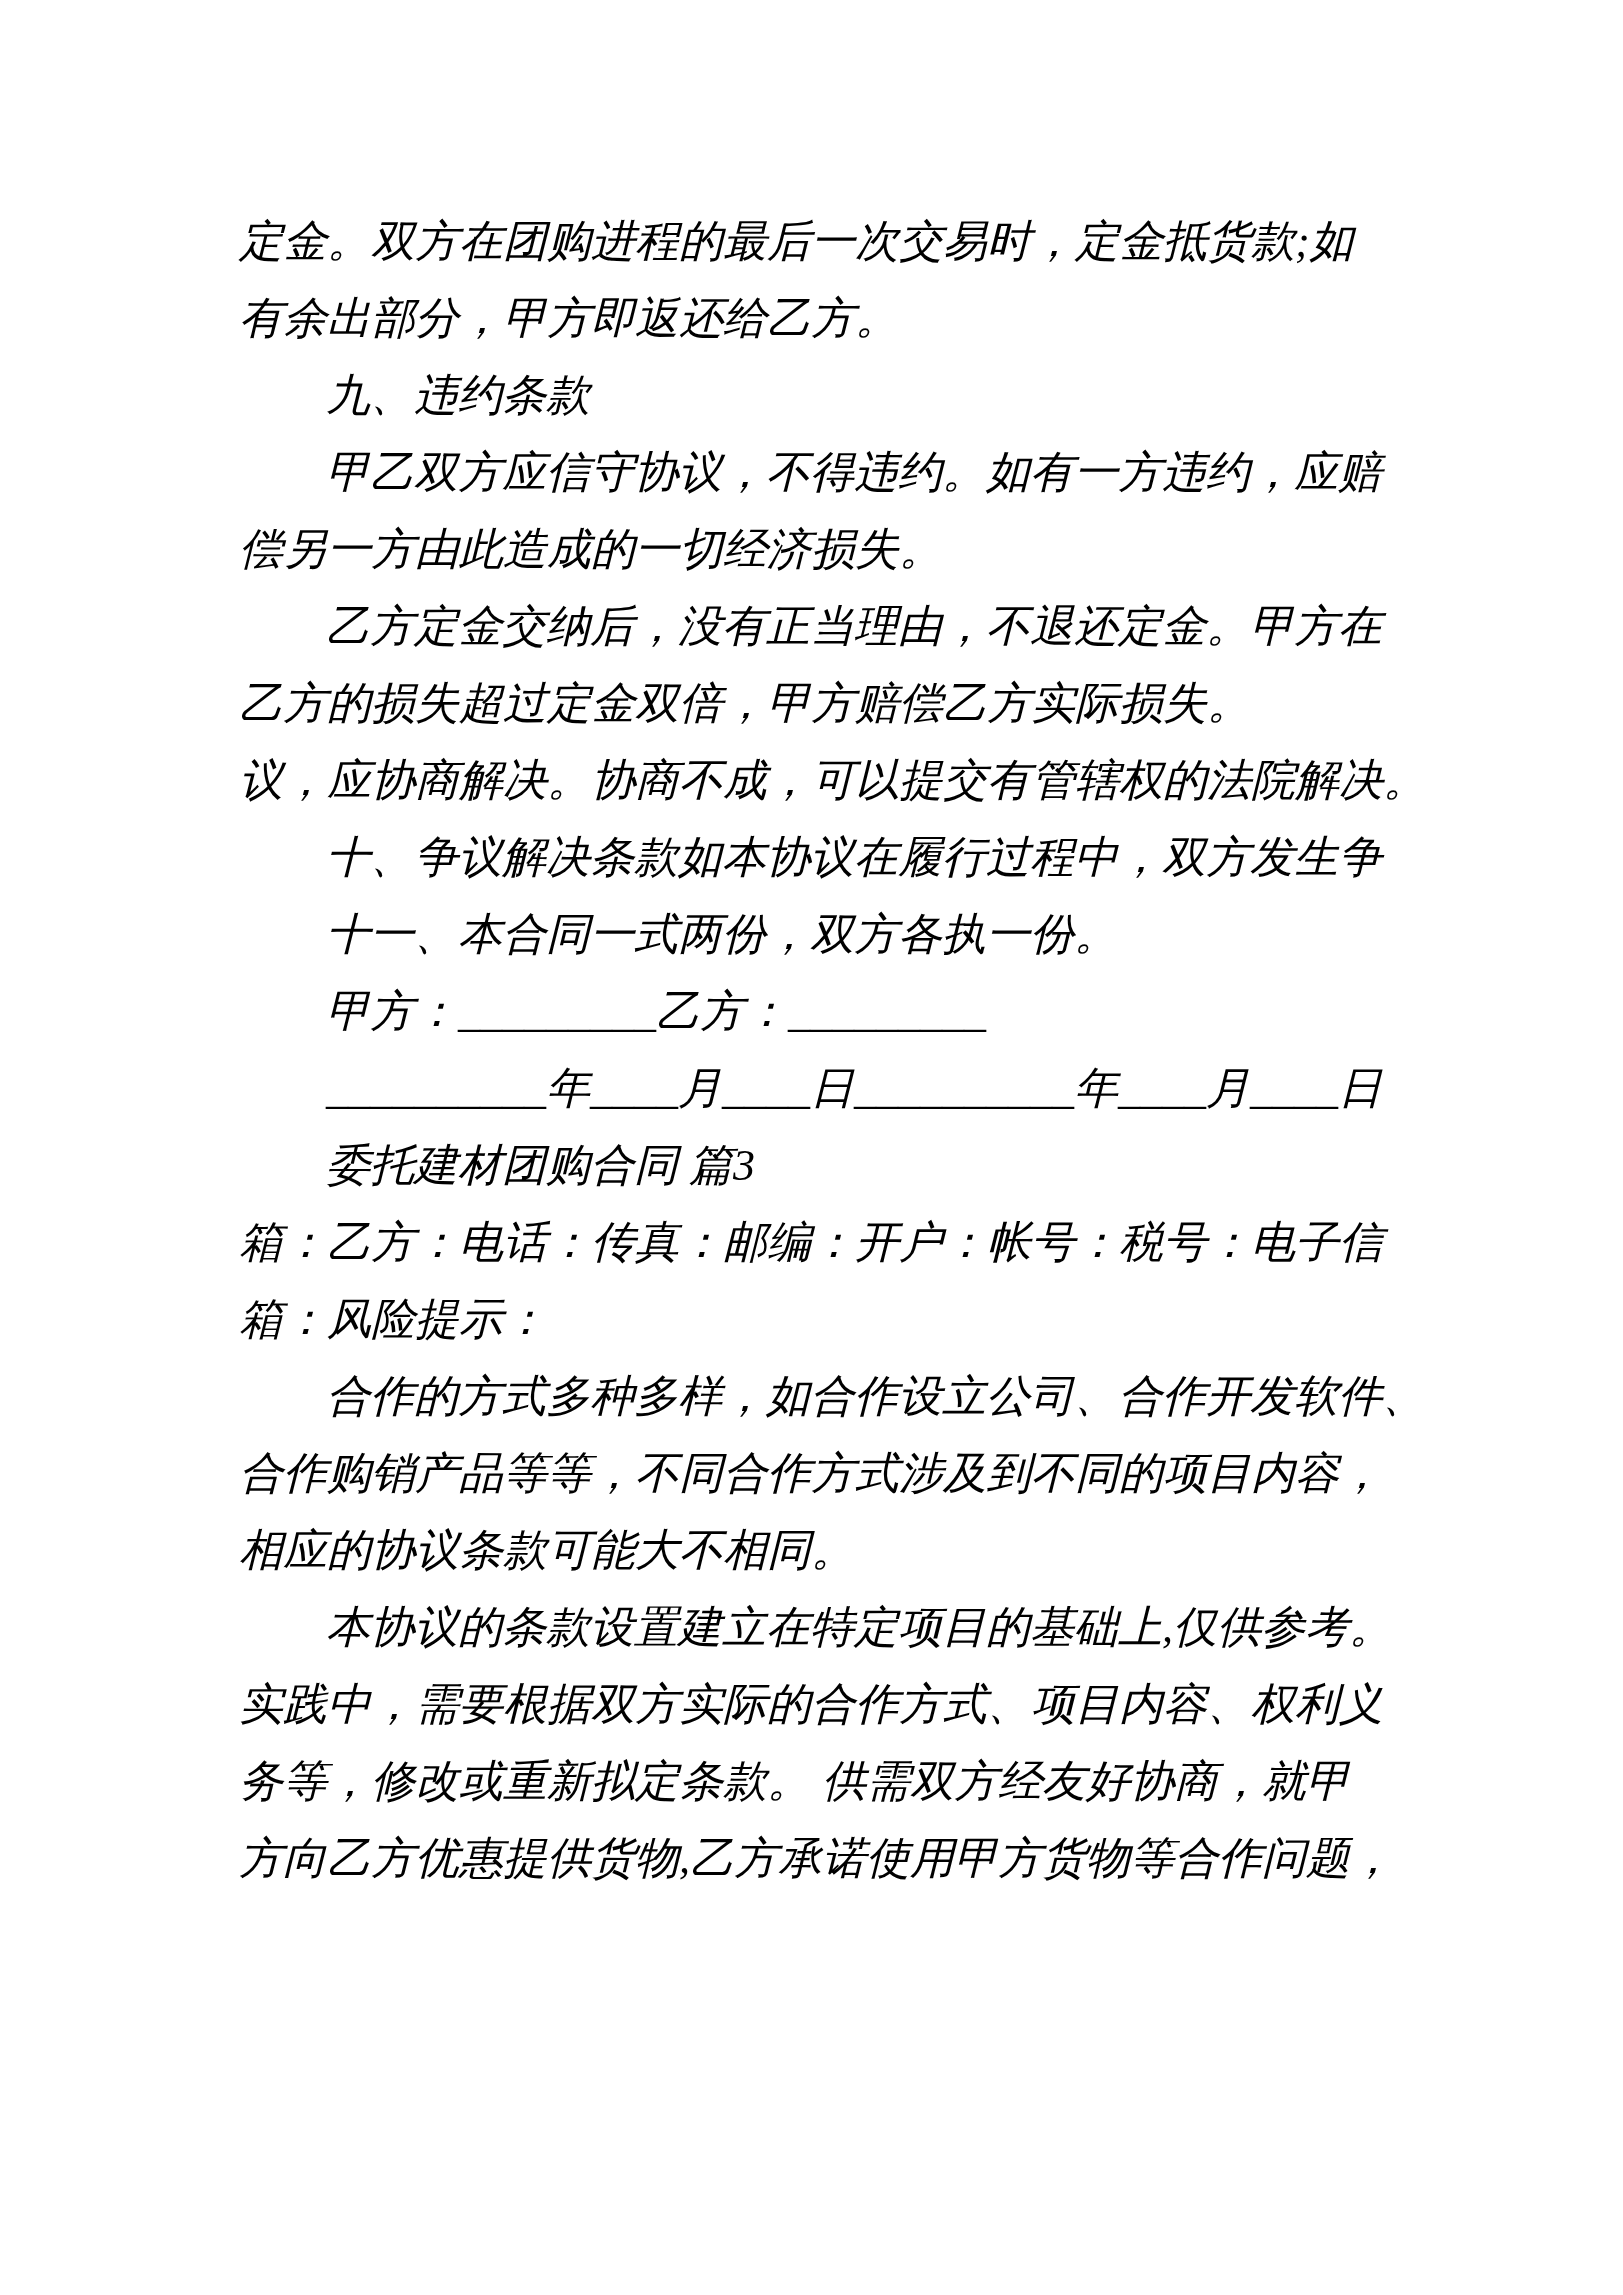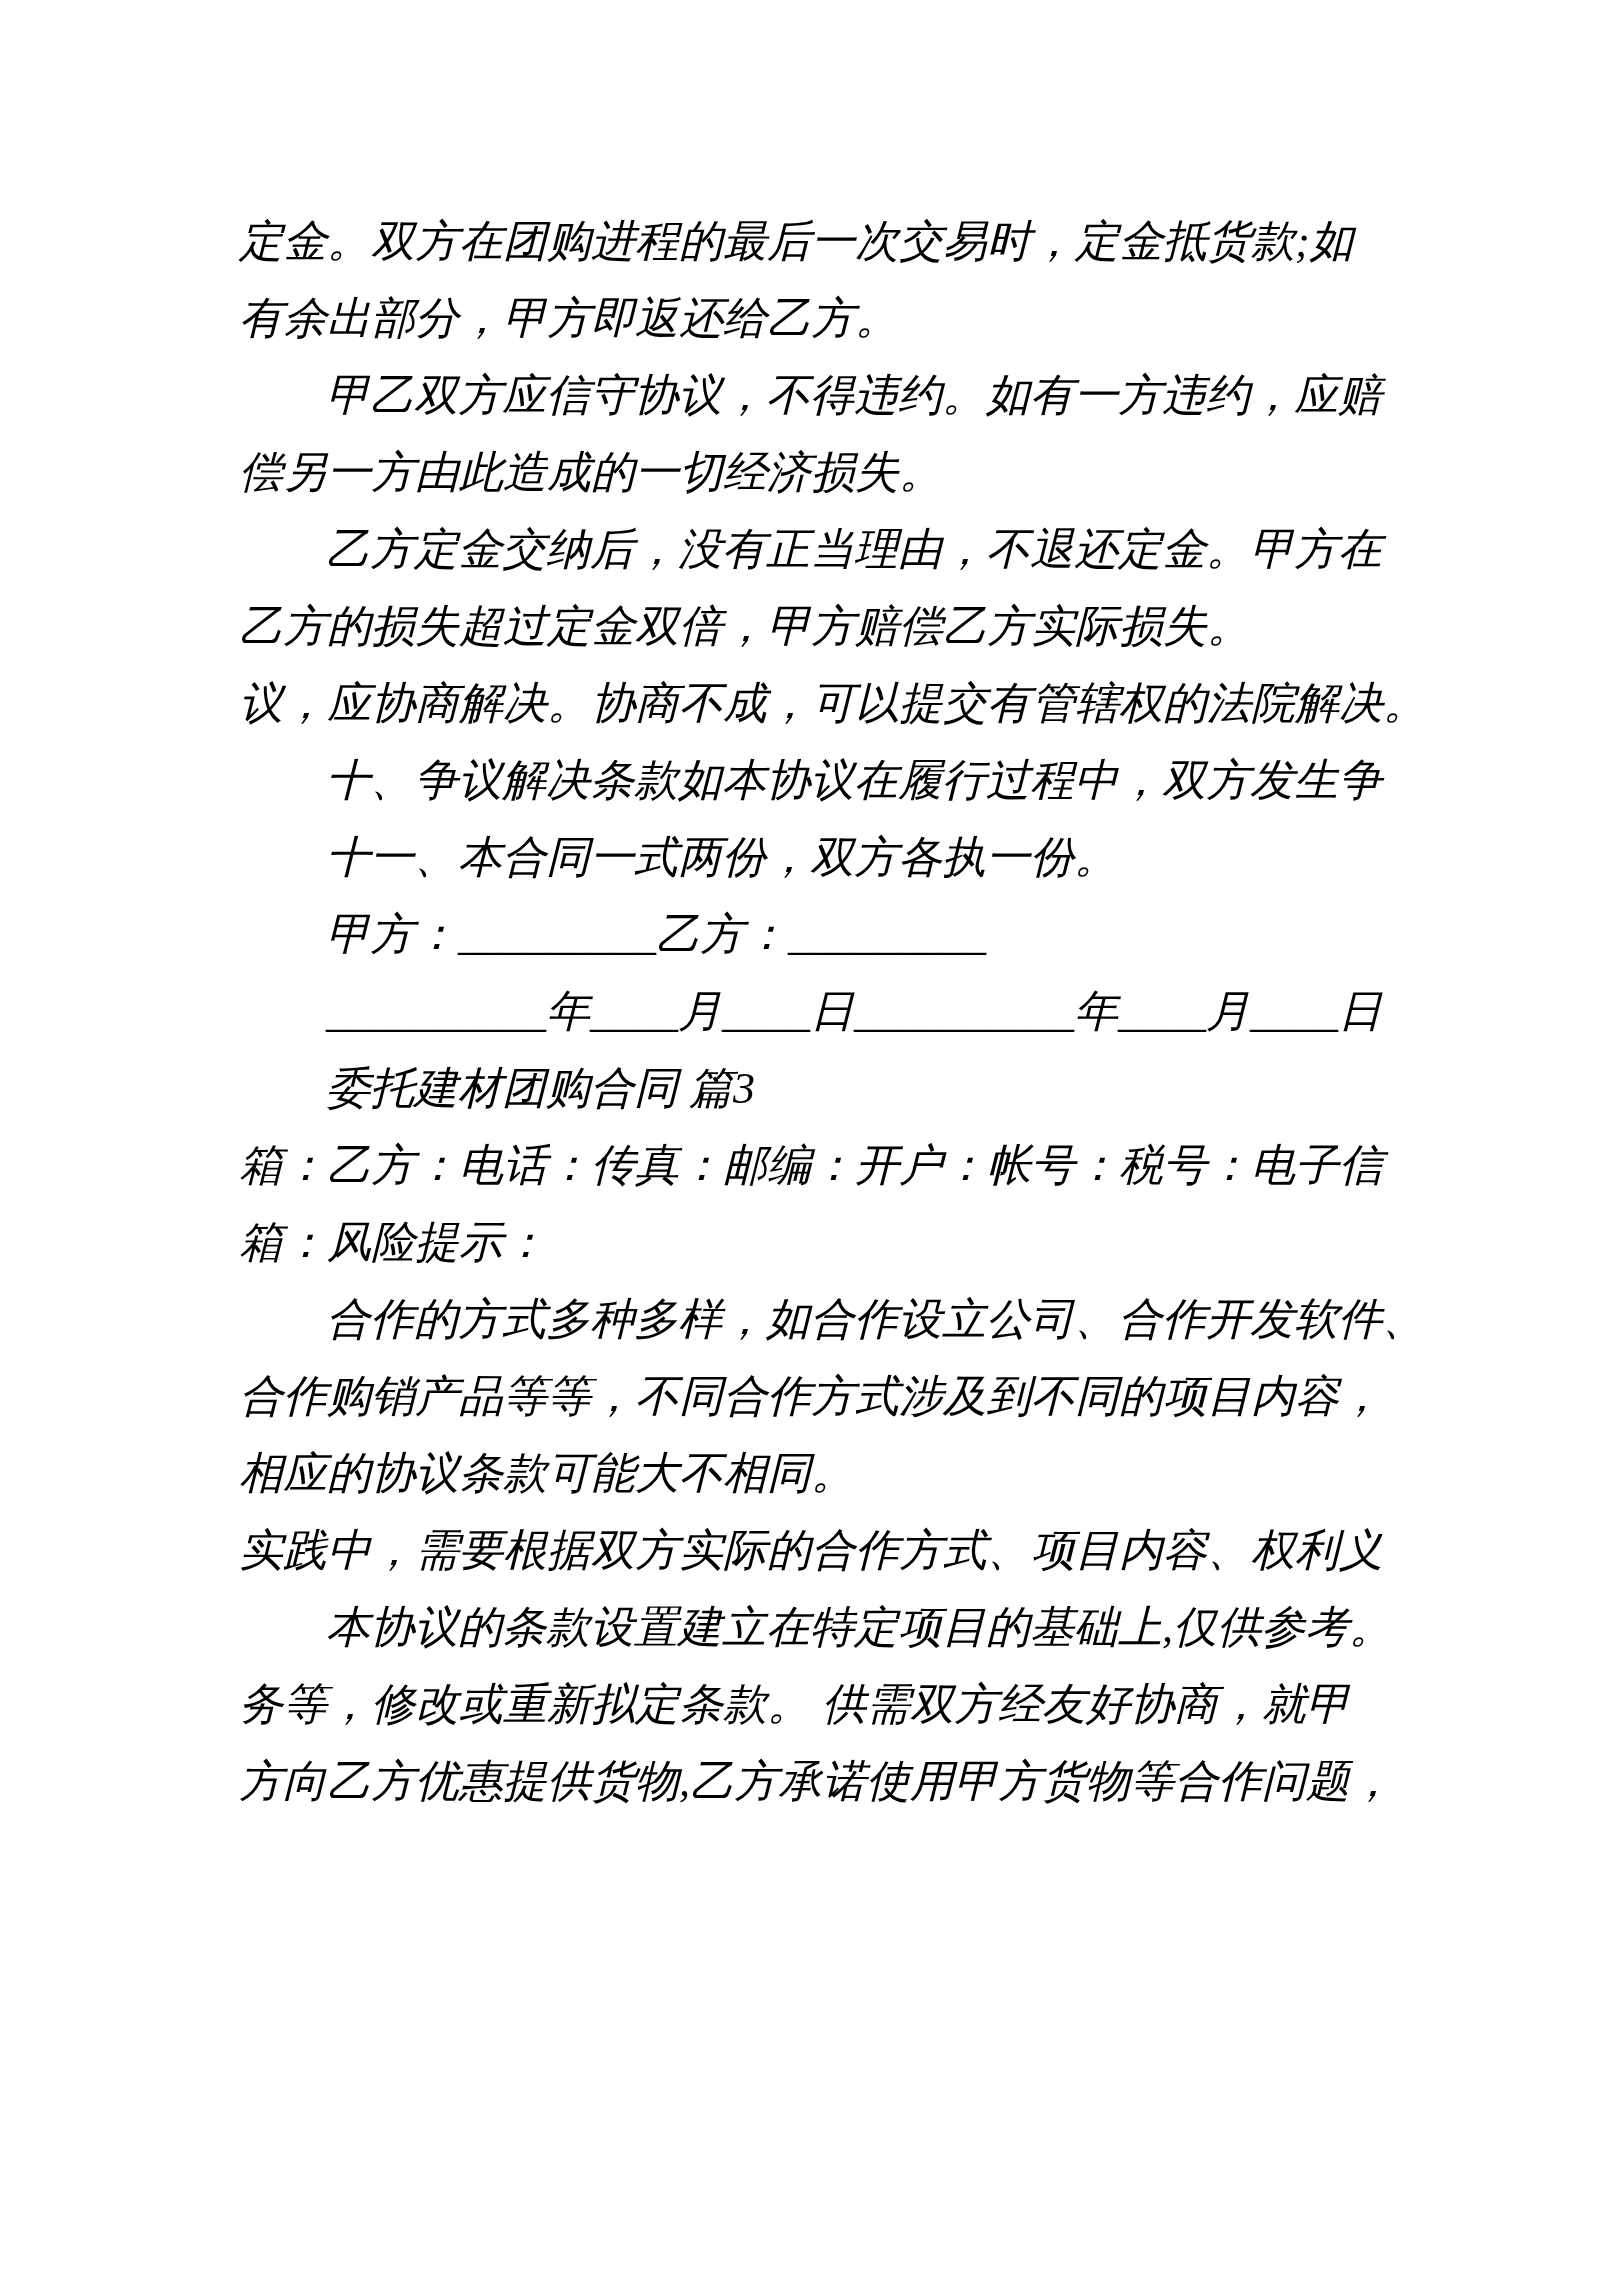--- a/index.html
+++ b/index.html
@@ -35,34 +35,35 @@
     text-indent: 87px;    
   }
 </style>
 </head>
 <body>
 
 <div class="page" style="background: rgb(255, 255, 255);">
   <div class="text-block" style="color: rgb(0, 0, 0);">
       <div class="line">定金。双方在团购进程的最后一次交易时，定金抵货款;如</div>
       <div class="line">有余出部分，甲方即返还给乙方。</div>
+      <div class="line indent">九、违约条款</div>
       <div class="line indent">甲乙双方应信守协议，不得违约。如有一方违约，应赔</div>
       <div class="line">偿另一方由此造成的一切经济损失。</div>
       <div class="line indent">乙方定金交纳后，没有正当理由，不退还定金。甲方在</div>
       <div class="line">乙方的损失超过定金双倍，甲方赔偿乙方实际损失。</div>
       <div class="line">议，应协商解决。协商不成，可以提交有管辖权的法院解决。</div>
       <div class="line indent">十、争议解决条款如本协议在履行过程中，双方发生争</div>
       <div class="line indent">十一、本合同一式两份，双方各执一份。</div>
       <div class="line indent">甲方：_________乙方：_________</div>
       <div class="line indent">__________年____月____日__________年____月____日</div>
       <div class="line indent">委托建材团购合同 篇3</div>
       <div class="line">箱：乙方：电话：传真：邮编：开户：帐号：税号：电子信</div>
       <div class="line">箱：风险提示：</div>
       <div class="line indent">合作的方式多种多样，如合作设立公司、合作开发软件、</div>
       <div class="line">合作购销产品等等，不同合作方式涉及到不同的项目内容，</div>
       <div class="line">相应的协议条款可能大不相同。</div>
+      <div class="line indent">本协议的条款设置建立在特定项目的基础上,仅供参考。</div>
       <div class="line">实践中，需要根据双方实际的合作方式、项目内容、权利义</div>
-      <div class="line indent">本协议的条款设置建立在特定项目的基础上,仅供参考。</div>
       <div class="line">务等，修改或重新拟定条款。 供需双方经友好协商，就甲</div>
       <div class="line">方向乙方优惠提供货物,乙方承诺使用甲方货物等合作问题，</div>
     </div>
 </div>
 
 
 </body></html>

